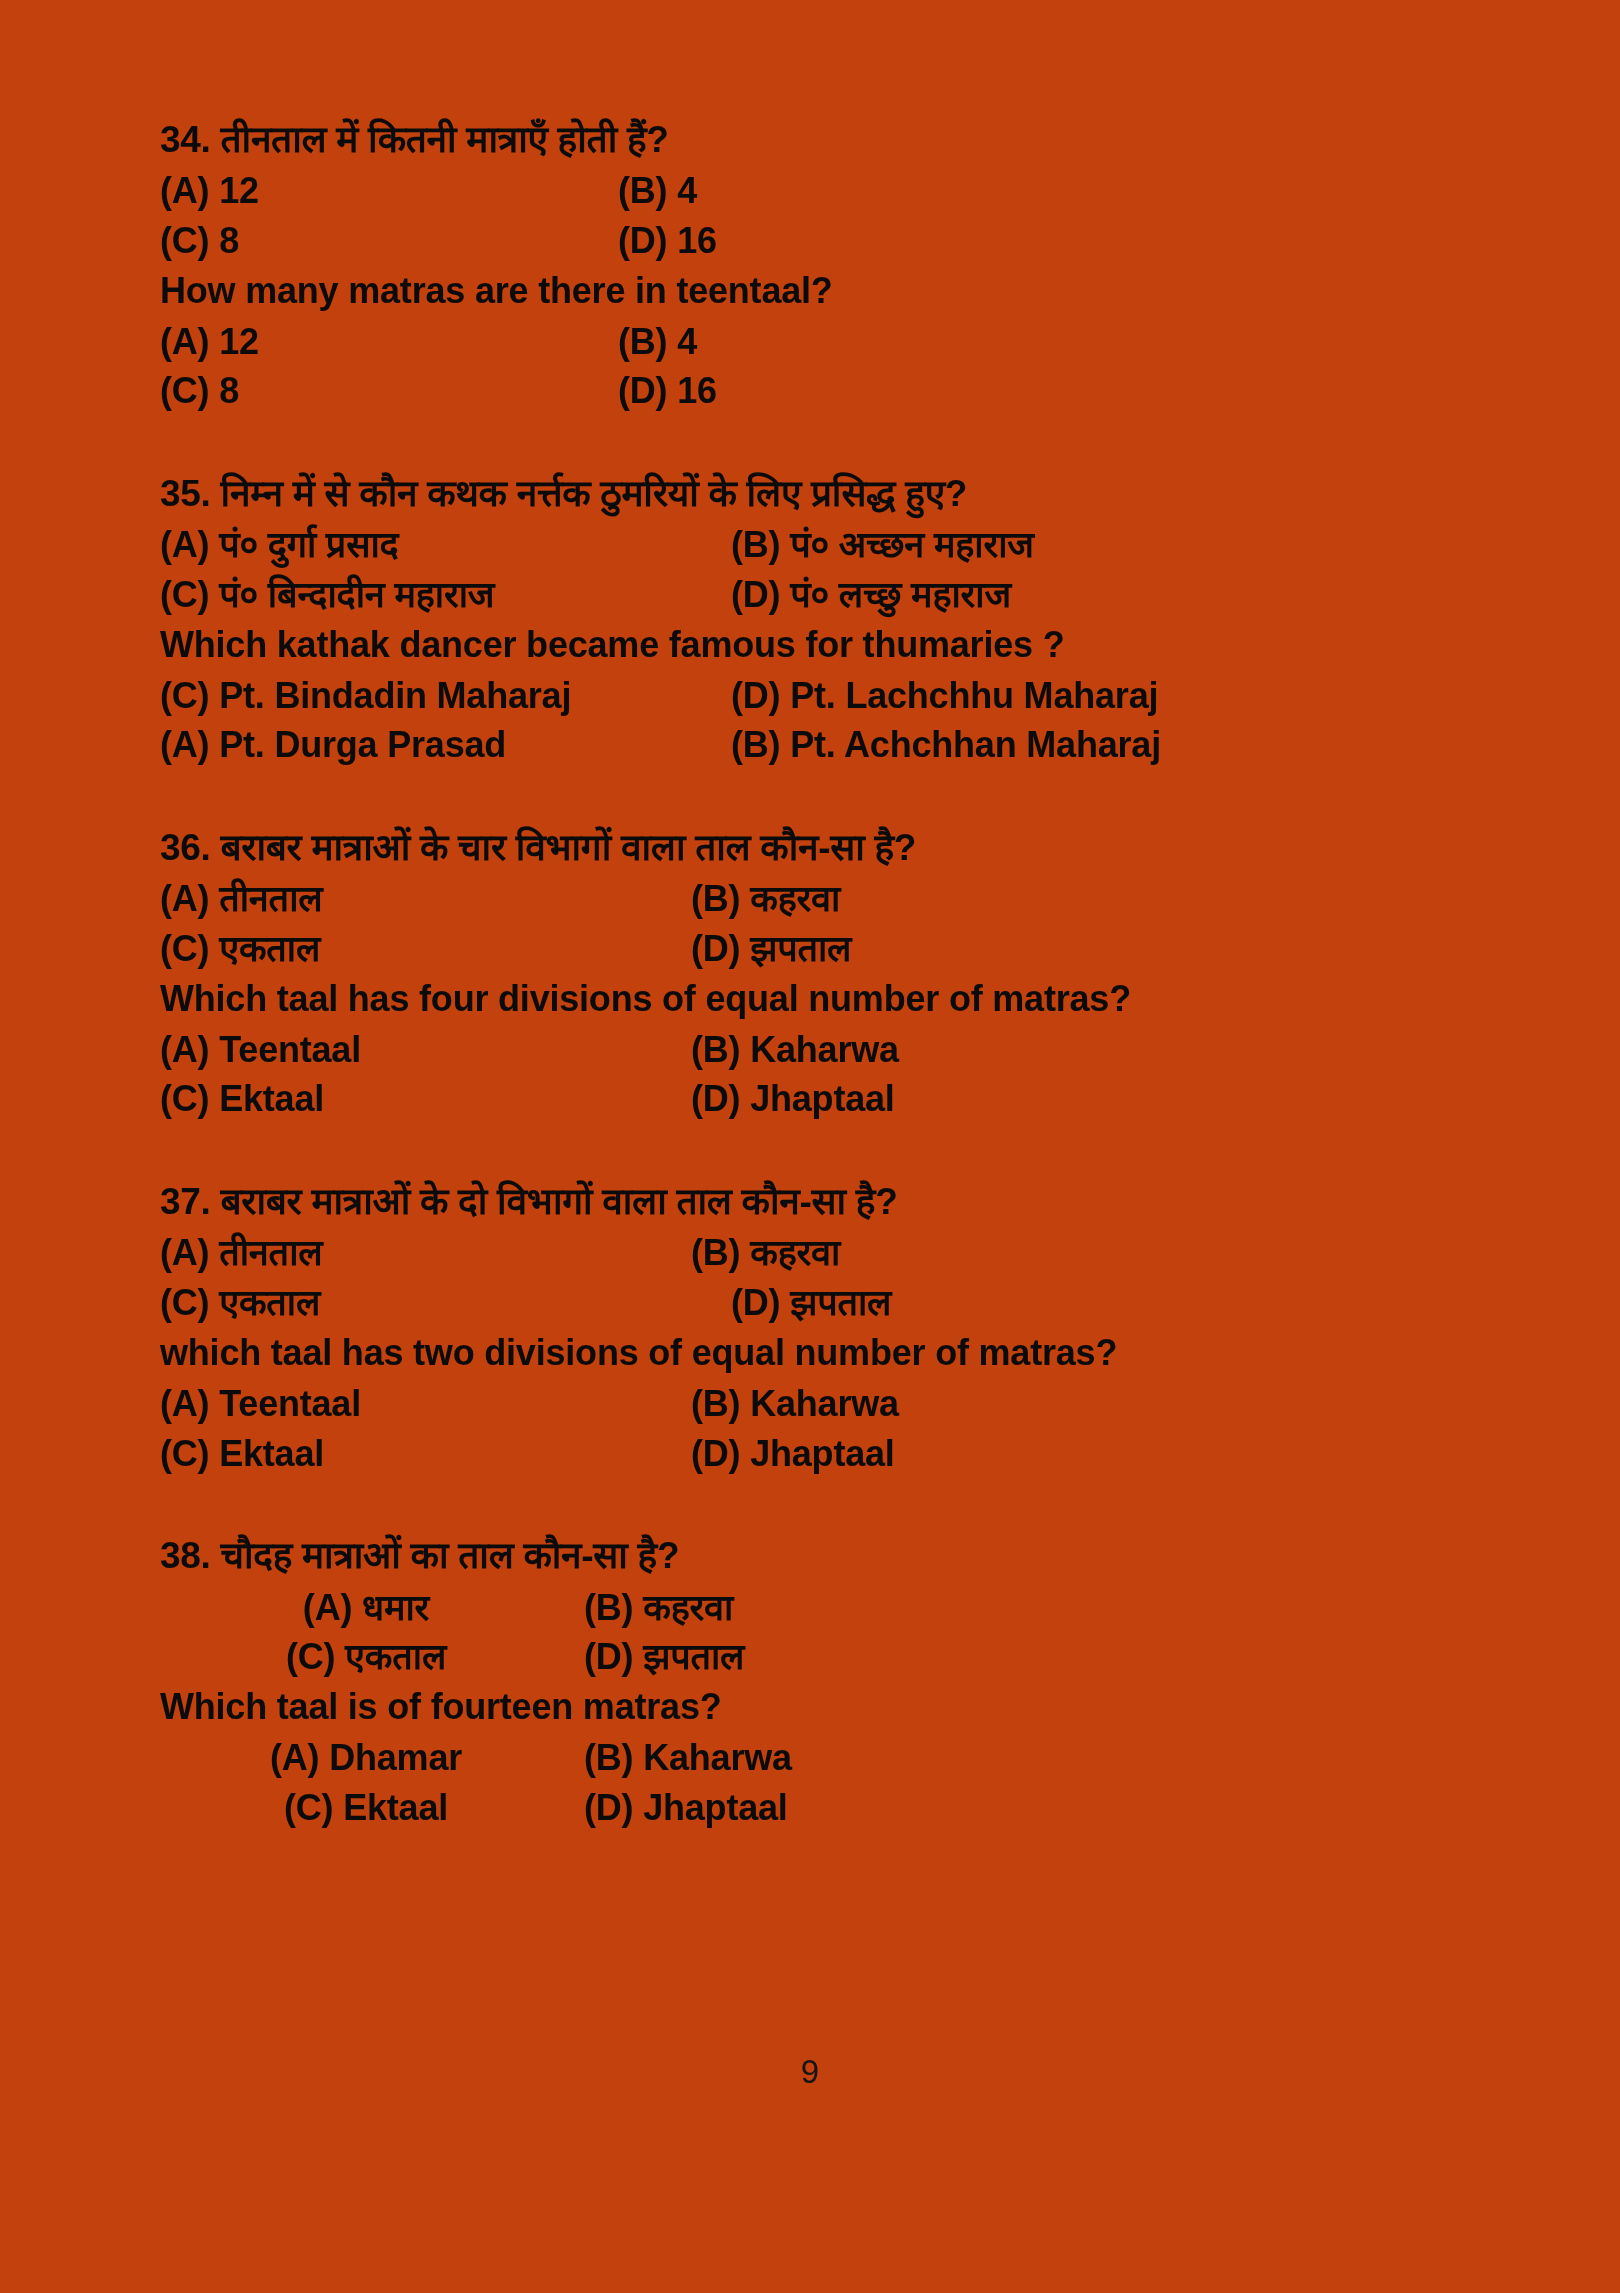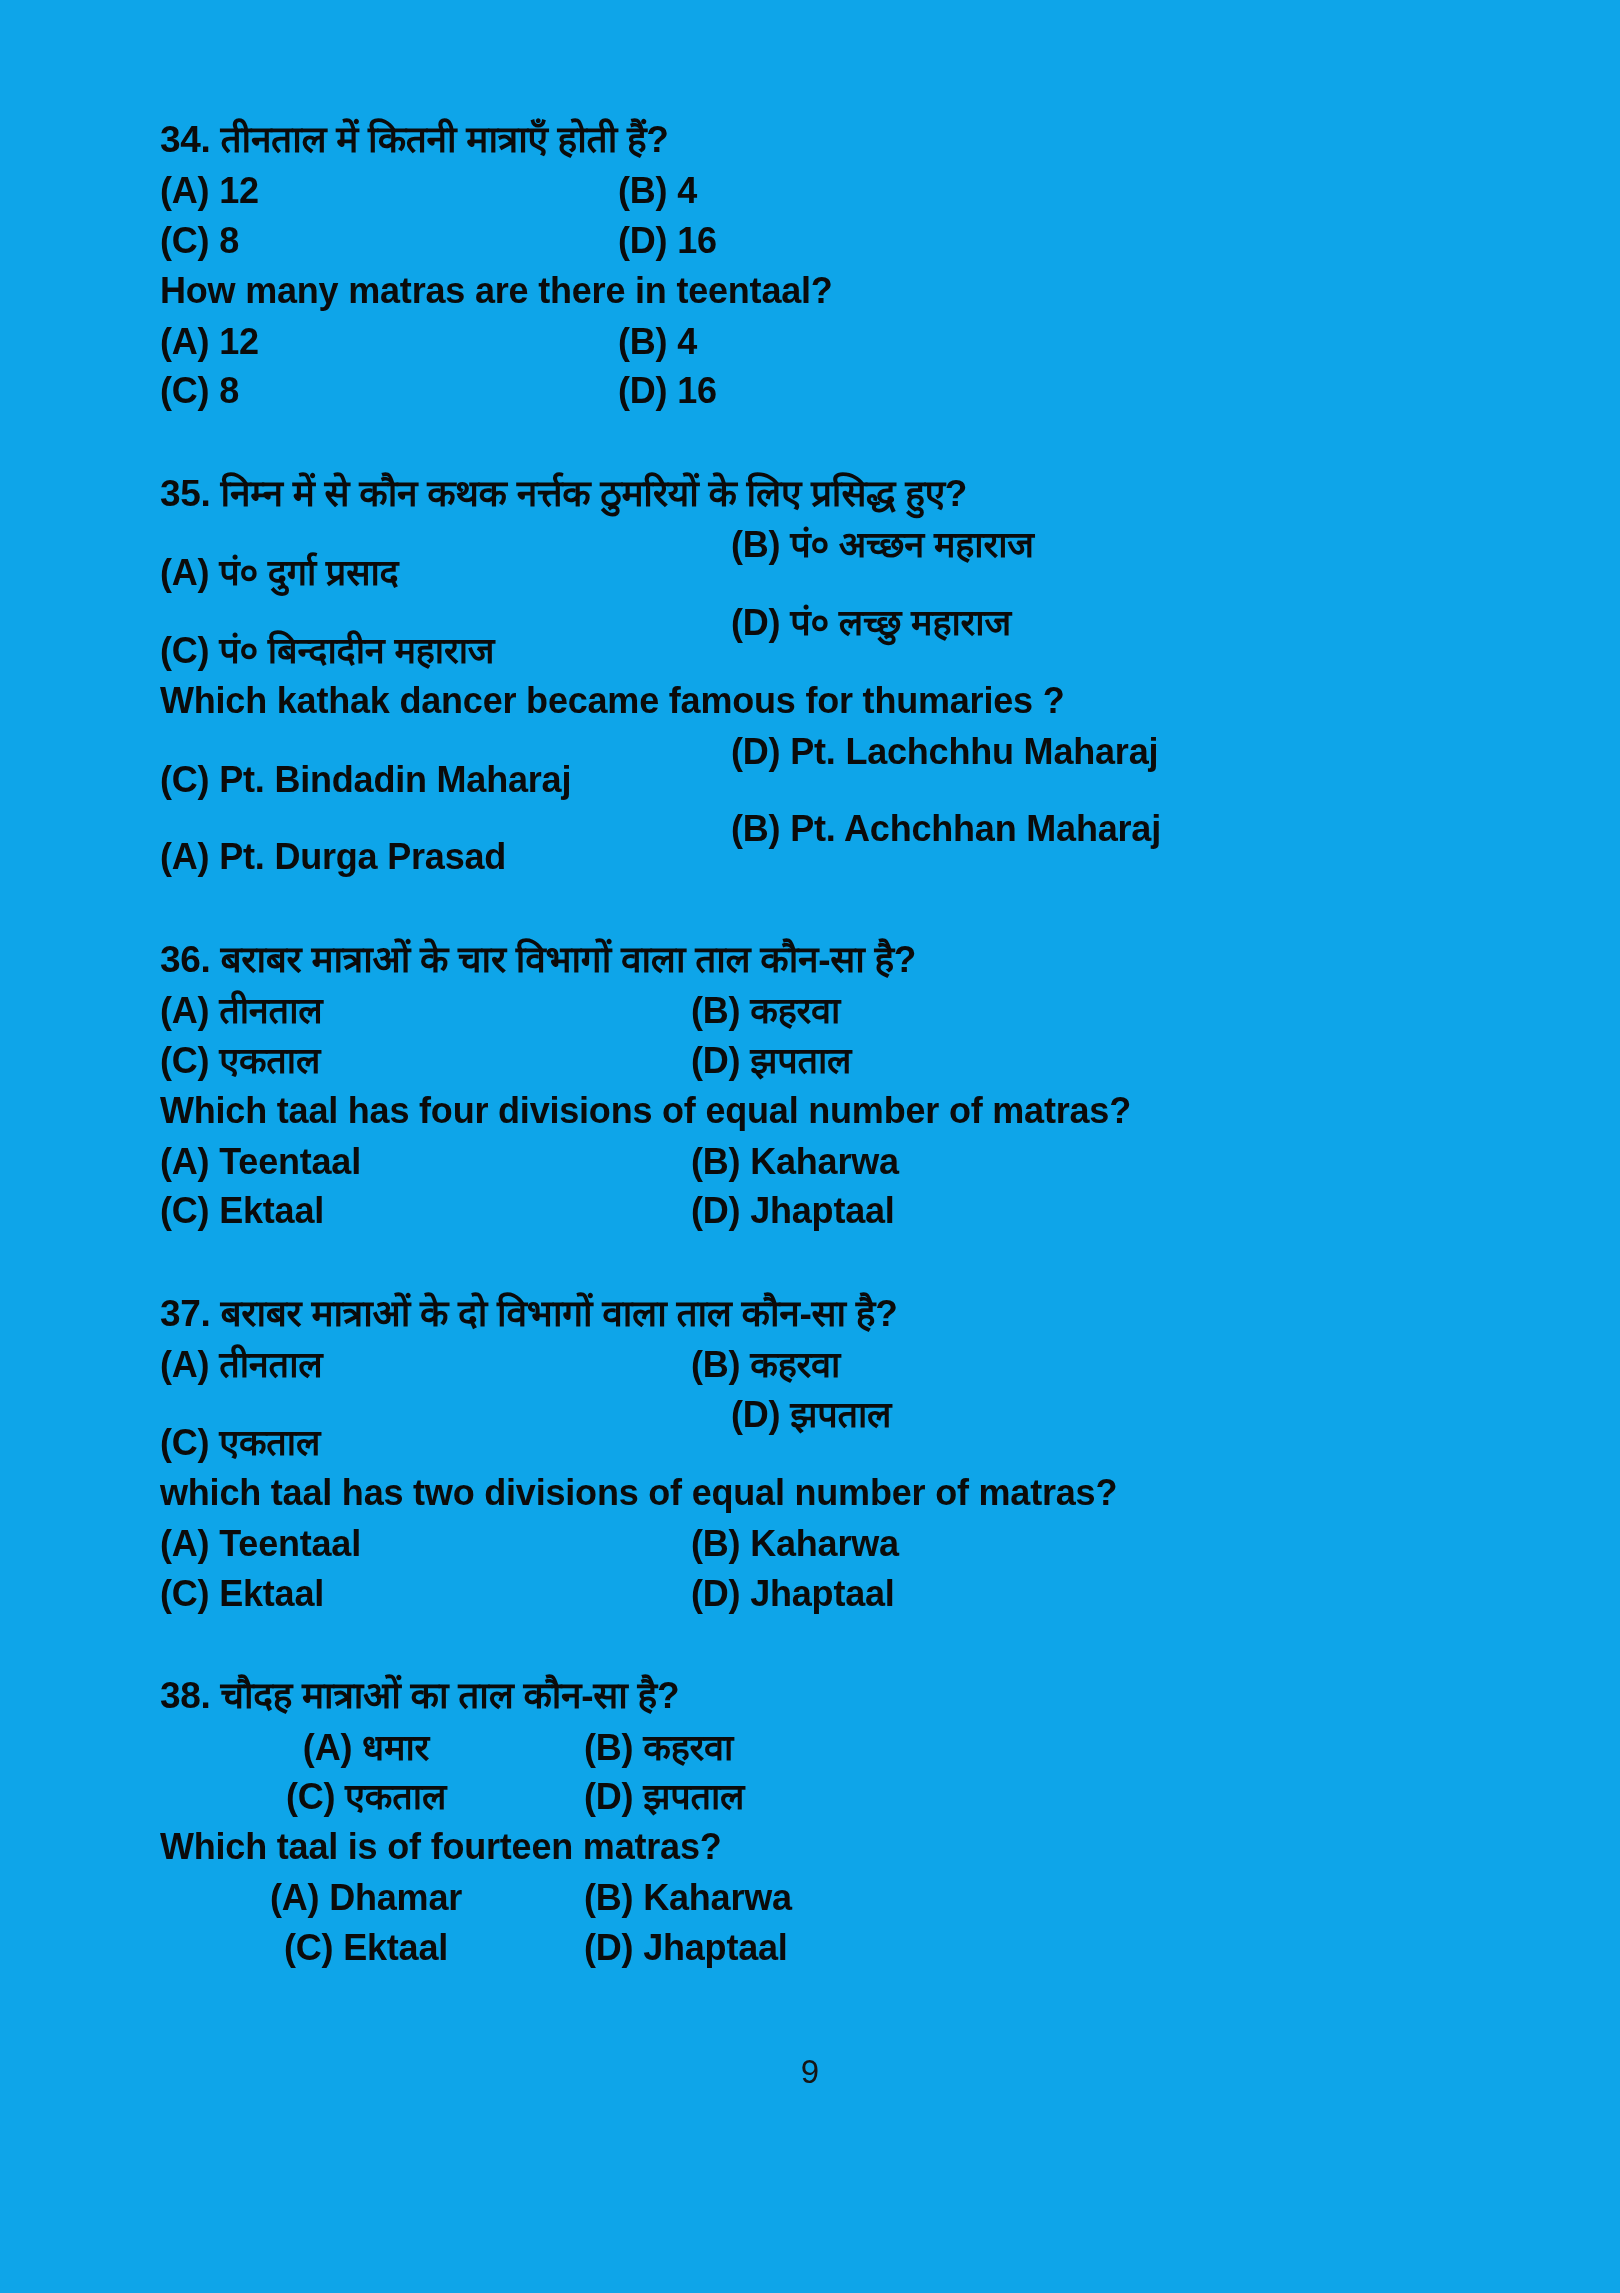--- a/index.html
+++ b/index.html
@@ -8,21 +8,21 @@
     background: #ffffff;
   }
   body {
     font-family: "Liberation Sans", "DejaVu Sans", sans-serif;
     color: #0b0b0b;
   }
   .page {
     position: relative;
     width: 1620px;
     height: 2294px;
-    background: #0ea5e9;
+    background: #c2410c;
     box-sizing: border-box;
     padding: 0;
     overflow: hidden;
   }
   .content {
     position: absolute;
     left: 160px;
     top: 116px;
     width: 1313px;
   }
@@ -73,21 +73,21 @@
     right: 0;
     top: 2053px;
     text-align: center;
     font-size: 33px;
     font-weight: 400;
     color: #161616;
   }
   
   .col-455 { width: 446px; }
   .col-530 { width: 519px; }
-  .col-570 { width: 559px; margin-top: 28px; }
+  .col-570 { width: 559px; }
   .col-420 { width: 412px; text-align: center; }
 </style>
 </head>
 <body>
 
 <div class="page">
   <div class="content">
 
     <div class="question-block">
       <div class="q-stem hindi">34. तीनताल में कितनी मात्राएँ होती हैं?</div>

